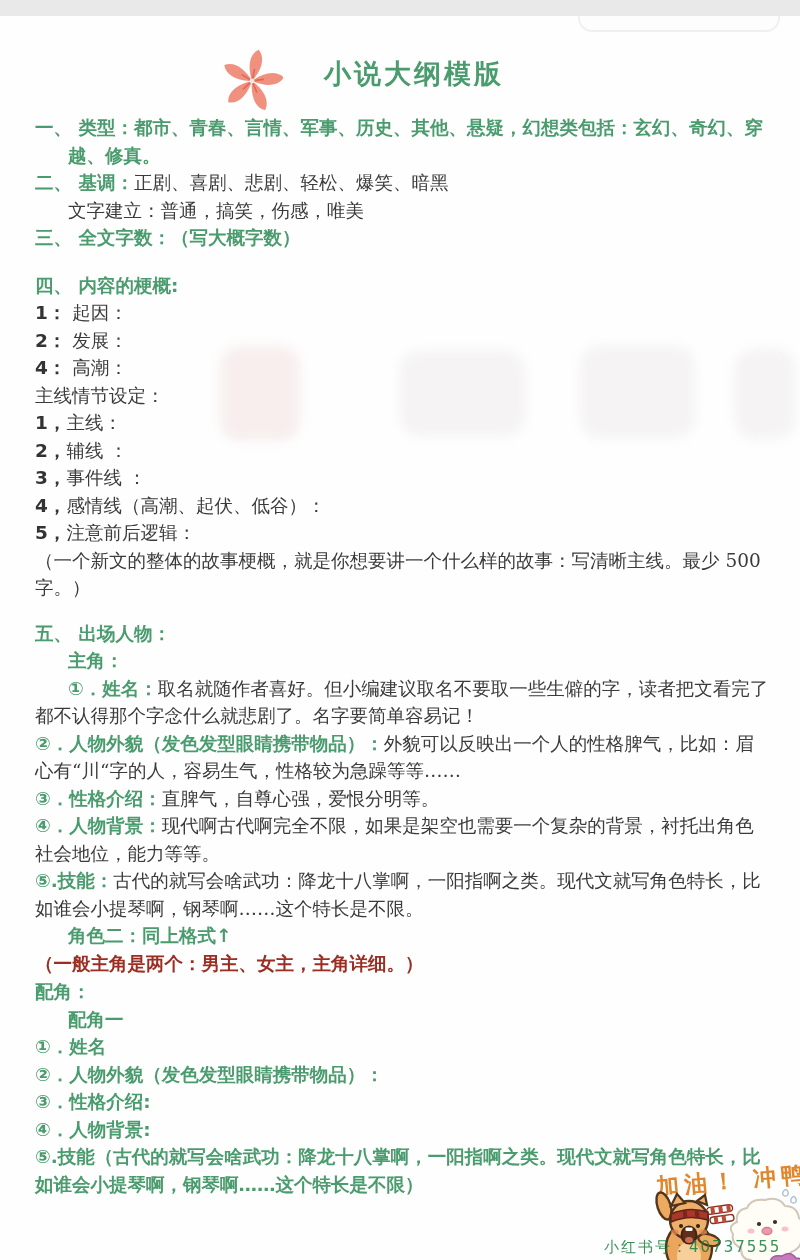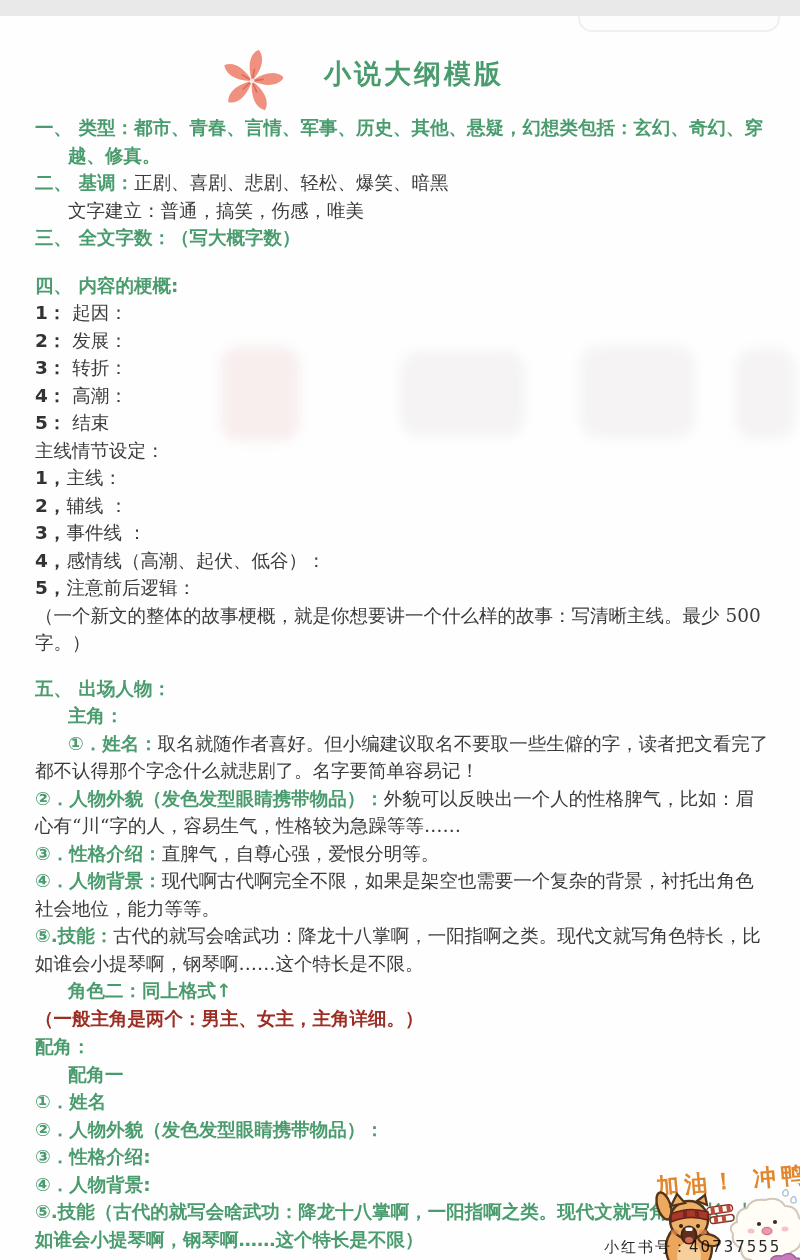--- a/index.html
+++ b/index.html
@@ -40,21 +40,21 @@
   .r{color:#9c2d22;font-weight:bold;font-family:Liberation Serif, serif;}
   
   .cheer{position:absolute;left:656px;top:1148px;z-index:2;white-space:nowrap;
     font-family:"DejaVu Sans","Liberation Sans",sans-serif;font-weight:bold;
     font-size:23px;letter-spacing:5px;color:#e2862c;transform:rotate(-5deg);
     text-shadow:0 0 3px #fff,0 0 3px #fff;}
   .mascots{position:absolute;left:645px;top:1168px;z-index:2;}
   .purple-cloud{position:absolute;left:762px;top:1234px;z-index:2;}
   .wm-bottom{position:absolute;left:604px;top:1222px;z-index:3;
     font-family:"DejaVu Sans","Liberation Sans",sans-serif;
-    font-size:15px;letter-spacing:2px;color:#000000;opacity:.85;}
+    font-size:15px;letter-spacing:2px;color:#15803d;opacity:.85;}
   .bottom-line{position:absolute;left:0;bottom:0;width:100%;height:4px;
     background:#3a3a42;z-index:5;}
 </style>
 </head>
 <body>
 
 <div class="page">
 
   <div class="remnant"></div>
 
@@ -99,23 +99,21 @@
   </div>
 
   <div class="doc-body" id="doc-body">
       <div class="line hang"><span class="g">一、 类型：都市、青春、言情、军事、历史、其他、悬疑，幻想类包括：玄幻、奇幻、穿越、修真。</span></div>
       <div class="line hang"><span class="g">二、 基调：</span><span class="k">正剧、喜剧、悲剧、轻松、爆笑、暗黑</span></div>
       <div class="line ind"><span class="k">文字建立：普通，搞笑，伤感，唯美</span></div>
       <div class="line hang"><span class="g">三、 全文字数：（写大概字数）</span></div>
       <div class="line hang mt20"><span class="g">四、 内容的梗概:</span></div>
       <div class="line"><span class="n">1：</span><span class="k"> 起因：</span></div>
       <div class="line"><span class="n">2：</span><span class="k"> 发展：</span></div>
-      <div class="line"><span class="n">3：</span><span class="k"> 转折：</span></div>
       <div class="line"><span class="n">4：</span><span class="k"> 高潮：</span></div>
-      <div class="line"><span class="n">5：</span><span class="k"> 结束</span></div>
       <div class="line"><span class="k">主线情节设定：</span></div>
       <div class="line"><span class="n">1，</span><span class="k">主线：</span></div>
       <div class="line"><span class="n">2，</span><span class="k">辅线 ：</span></div>
       <div class="line"><span class="n">3，</span><span class="k">事件线 ：</span></div>
       <div class="line"><span class="n">4，</span><span class="k">感情线（高潮、起伏、低谷）：</span></div>
       <div class="line"><span class="n">5，</span><span class="k">注意前后逻辑：</span></div>
       <div class="line"><span class="k">（一个新文的整体的故事梗概，就是你想要讲一个什么样的故事：写清晰主线。最少 500 字。）</span></div>
       <div class="line hang mt18"><span class="g">五、 出场人物：</span></div>
       <div class="line ind"><span class="g">主角：</span></div>
       <div class="line pind"><span class="g">①．姓名：</span><span class="k">取名就随作者喜好。但小编建议取名不要取一些生僻的字，读者把文看完了都不认得那个字念什么就悲剧了。名字要简单容易记！</span></div>

